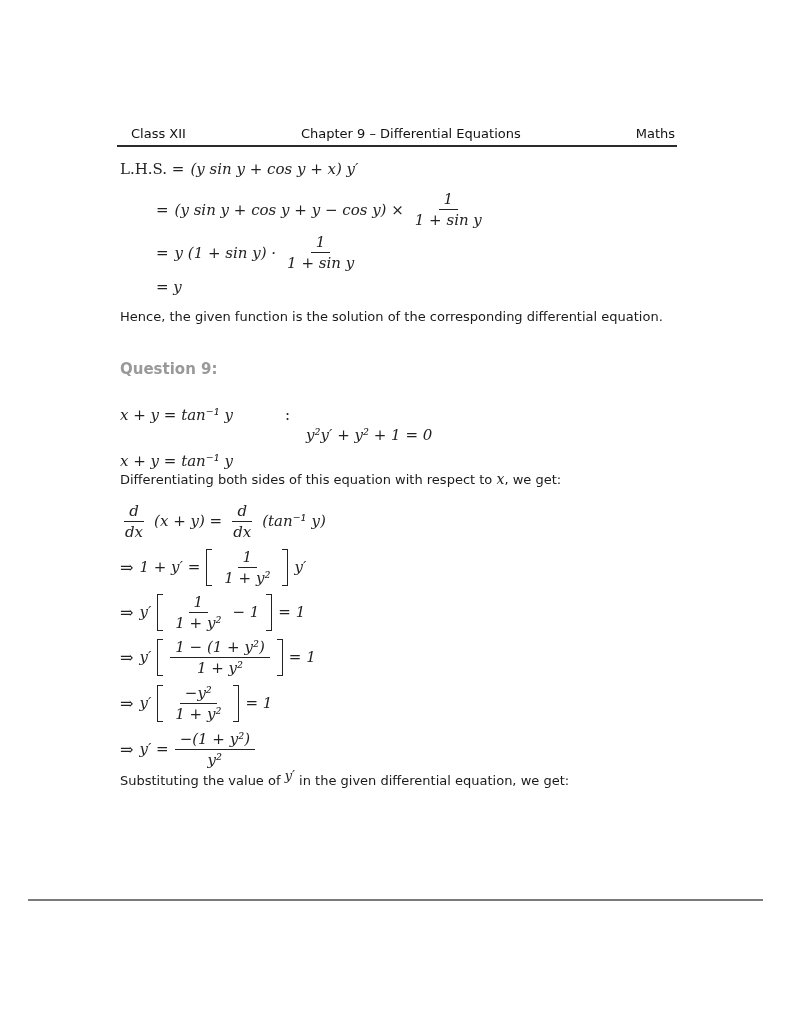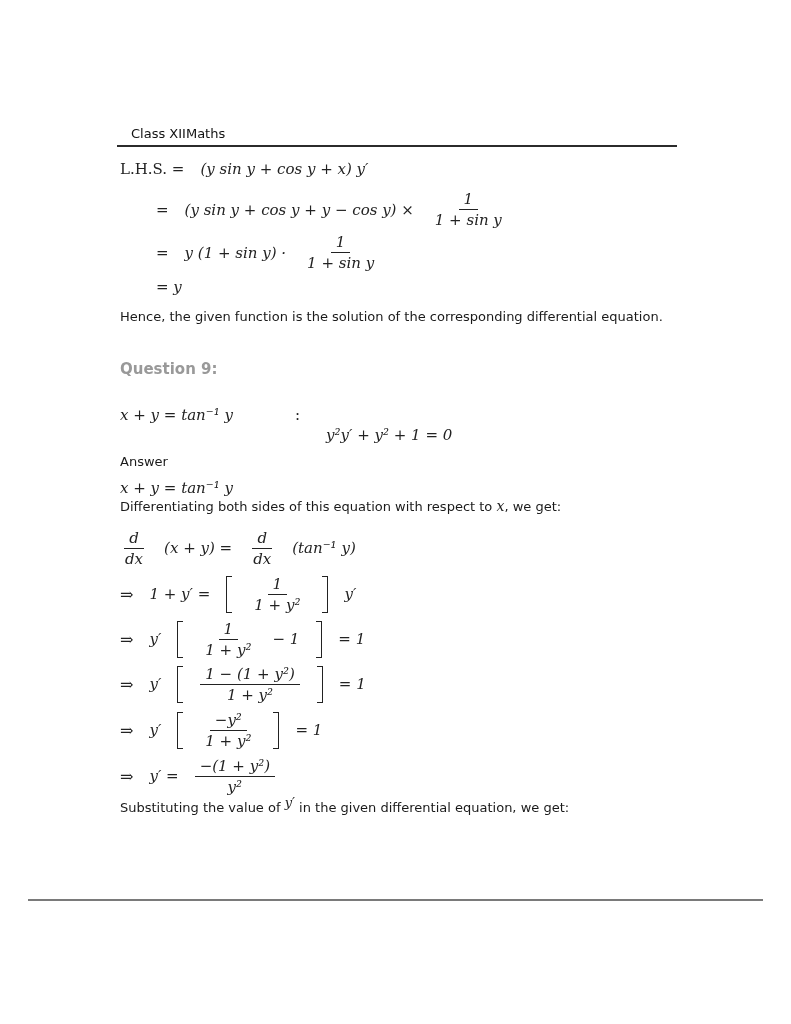--- a/index.html
+++ b/index.html
@@ -34,21 +34,21 @@
   .content {
     position: absolute;
     left: 120px;
     top: 158px;
     width: 562px;
   }
   .roman { font-style: normal; }
   .eqline {
     display: flex;
     align-items: center;
-    gap: 16px;
+    gap: 6px;
     font-family: "DejaVu Serif", "Liberation Serif", serif;
     font-style: italic;
     font-size: 15px;
     color: #222222;
     line-height: 1.2;
   }
   .indent { margin-left: 36px; }
   .frac { display: inline-flex; flex-direction: column; align-items: center; text-align: center; }
   .frac .num { display: block; padding: 0 5px 1px 5px; border-bottom: 1px solid #222; }
   .frac .den { display: block; padding: 1px 5px 0 5px; }
@@ -86,20 +86,21 @@
     color: #111;
   }
 </style>
 </head>
 <body>
 
 <div class="sheet">
 
   <div class="head-wrap">
     <span class="head-left">Class XII</span>
+    <span class="head-center">Chapter 9 – Differential Equations</span>
     <span class="head-right">Maths</span>
   </div>
 
   <div class="content">
 
     <div class="eqline" style="margin-top:2px;">
       <span class="roman">L.H.S. = </span>
       <span>(y sin y + cos y + x) y′</span>
     </div>
 
@@ -129,21 +130,20 @@
     <div class="body-text" style="margin-top:13px;">Hence, the given function is the solution of the corresponding differential equation.</div>
 
     <div class="q-heading" style="margin-top:34px;">Question 9:</div>
 
     <div class="eqline" style="margin-top:9px;">
       <span>x + y = tan⁻¹ y</span>
       <span class="qsep">:</span>
       <span class="qcond">y²y′ + y² + 1 = 0</span>
     </div>
 
-    <div class="body-text" style="margin-top:10px;">Answer</div>
 
     <div class="eqline" style="margin-top:8px;">
       <span>x + y = tan⁻¹ y</span>
     </div>
 
     <div class="body-text" style="margin-top:0;">
       <span>Differentiating both sides of this equation with respect to </span><span class="inline-var">x</span><span>, we get:</span>
     </div>
 
     <div class="eqline" style="margin-top:13px;">

